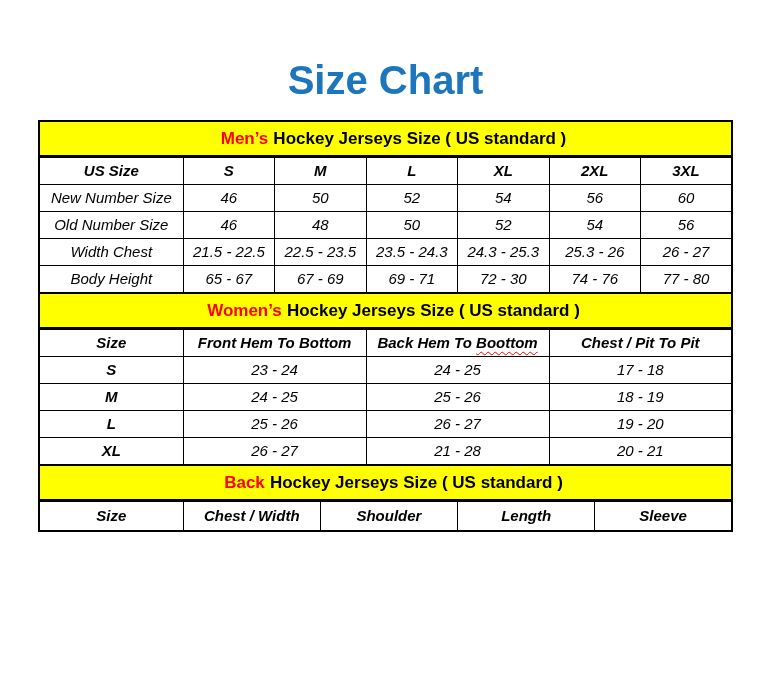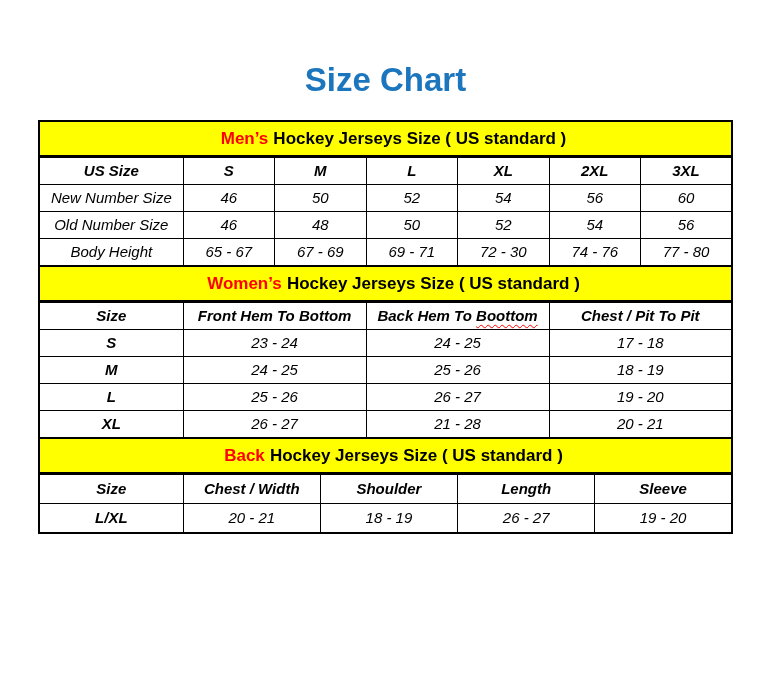--- a/index.html
+++ b/index.html
@@ -22,21 +22,21 @@
     overflow: hidden;
   }
   .content {
     width: 695px;
     margin-left: 38px;
     padding-top: 62px;
   }
   .page-title {
     margin: 0 0 22px 0;
     text-align: center;
-    font-size: 33px;
+    font-size: 40px;
     line-height: 36px;
     font-weight: bold;
     color: var(--title-blue);
     letter-spacing: 0px;
   }
   .section-header {
     background: var(--section-yellow);
     border: 2px solid var(--line-black);
     text-align: center;
     font-weight: bold;
@@ -130,20 +130,29 @@
           <tr>
             <td class="row-label">Old Number Size</td>
             <td>46</td>
             <td>48</td>
             <td>50</td>
             <td>52</td>
             <td>54</td>
             <td>56</td>
           </tr>
           <tr>
+            <td class="row-label">Width Chest</td>
+            <td>21.5 - 22.5</td>
+            <td>22.5 - 23.5</td>
+            <td>23.5 - 24.3</td>
+            <td>24.3 - 25.3</td>
+            <td>25.3 - 26</td>
+            <td>26 - 27</td>
+          </tr>
+          <tr>
             <td class="row-label">Body Height</td>
             <td>65 - 67</td>
             <td>67 - 69</td>
             <td>69 - 71</td>
             <td>72 - 30</td>
             <td>74 - 76</td>
             <td>77 - 80</td>
           </tr>
         </tbody>
       </table>
@@ -212,24 +221,17 @@
         <thead>
           <tr>
             <th>Size</th>
             <th>Chest / Width</th>
             <th>Shoulder</th>
             <th>Length</th>
             <th>Sleeve</th>
           </tr>
         </thead>
         <tbody>
-          <tr>
-            <td class="row-label bold">L/XL</td>
-            <td>20 - 21</td>
-            <td>18 - 19</td>
-            <td>26 - 27</td>
-            <td>19 - 20</td>
-          </tr>
         </tbody>
       </table>
   </div>
 
 </div>
 
 </body></html>

